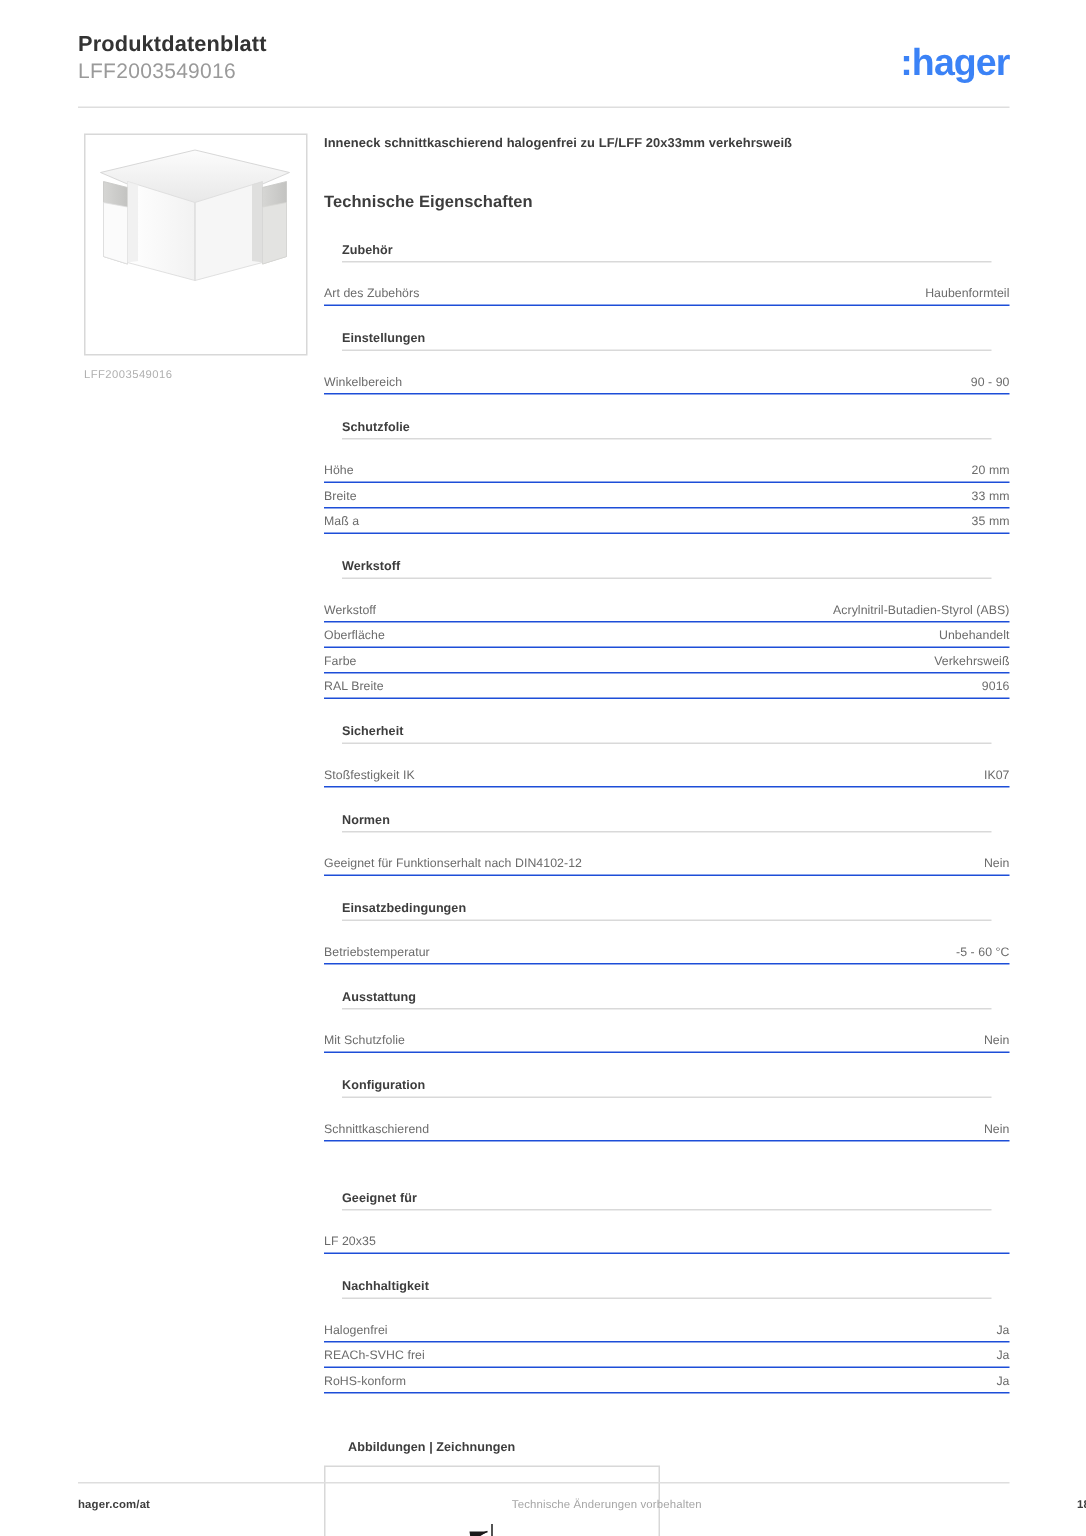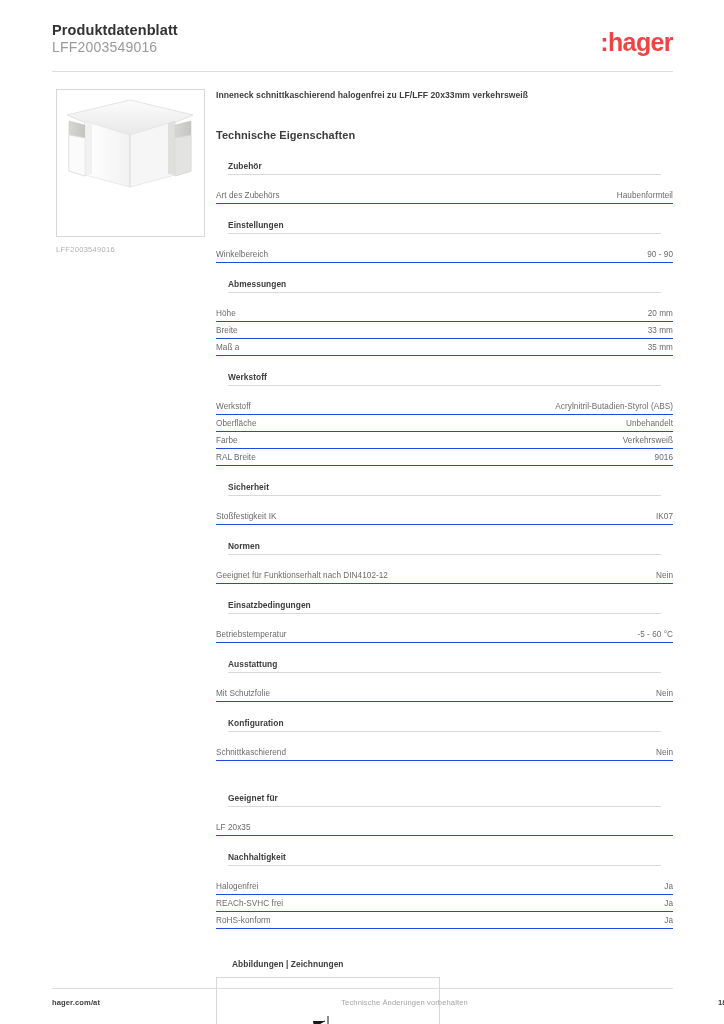--- a/index.html
+++ b/index.html
@@ -47,21 +47,21 @@
     line-height: 17px;
     margin: 0;
     letter-spacing: 0.2px;
   }
   .brand {
     position: absolute;
     right: 0;
     top: 6px;
     font-size: 25px;
     font-weight: bold;
-    color: #ef4444;
+    color: #3b82f6;
     letter-spacing: -0.6px;
     line-height: 28px;
   }
   .header-rule {
     position: absolute;
     left: 52px;
     top: 71px;
     width: 621px;
     height: 1px;
     background: #dedede;
@@ -255,21 +255,21 @@
           </div>
         </div>
         <div class="group">
           <div class="group-title">Einstellungen</div>
           <div class="row">
             <span class="label">Winkelbereich</span>
             <span class="value">90 - 90</span>
           </div>
         </div>
         <div class="group">
-          <div class="group-title">Abmessungen</div>
+          <div class="group-title">Schutzfolie</div>
           <div class="row">
             <span class="label">Höhe</span>
             <span class="value">20 mm</span>
           </div>
           <div class="row">
             <span class="label">Breite</span>
             <span class="value">33 mm</span>
           </div>
           <div class="row">
             <span class="label">Maß a</span>

